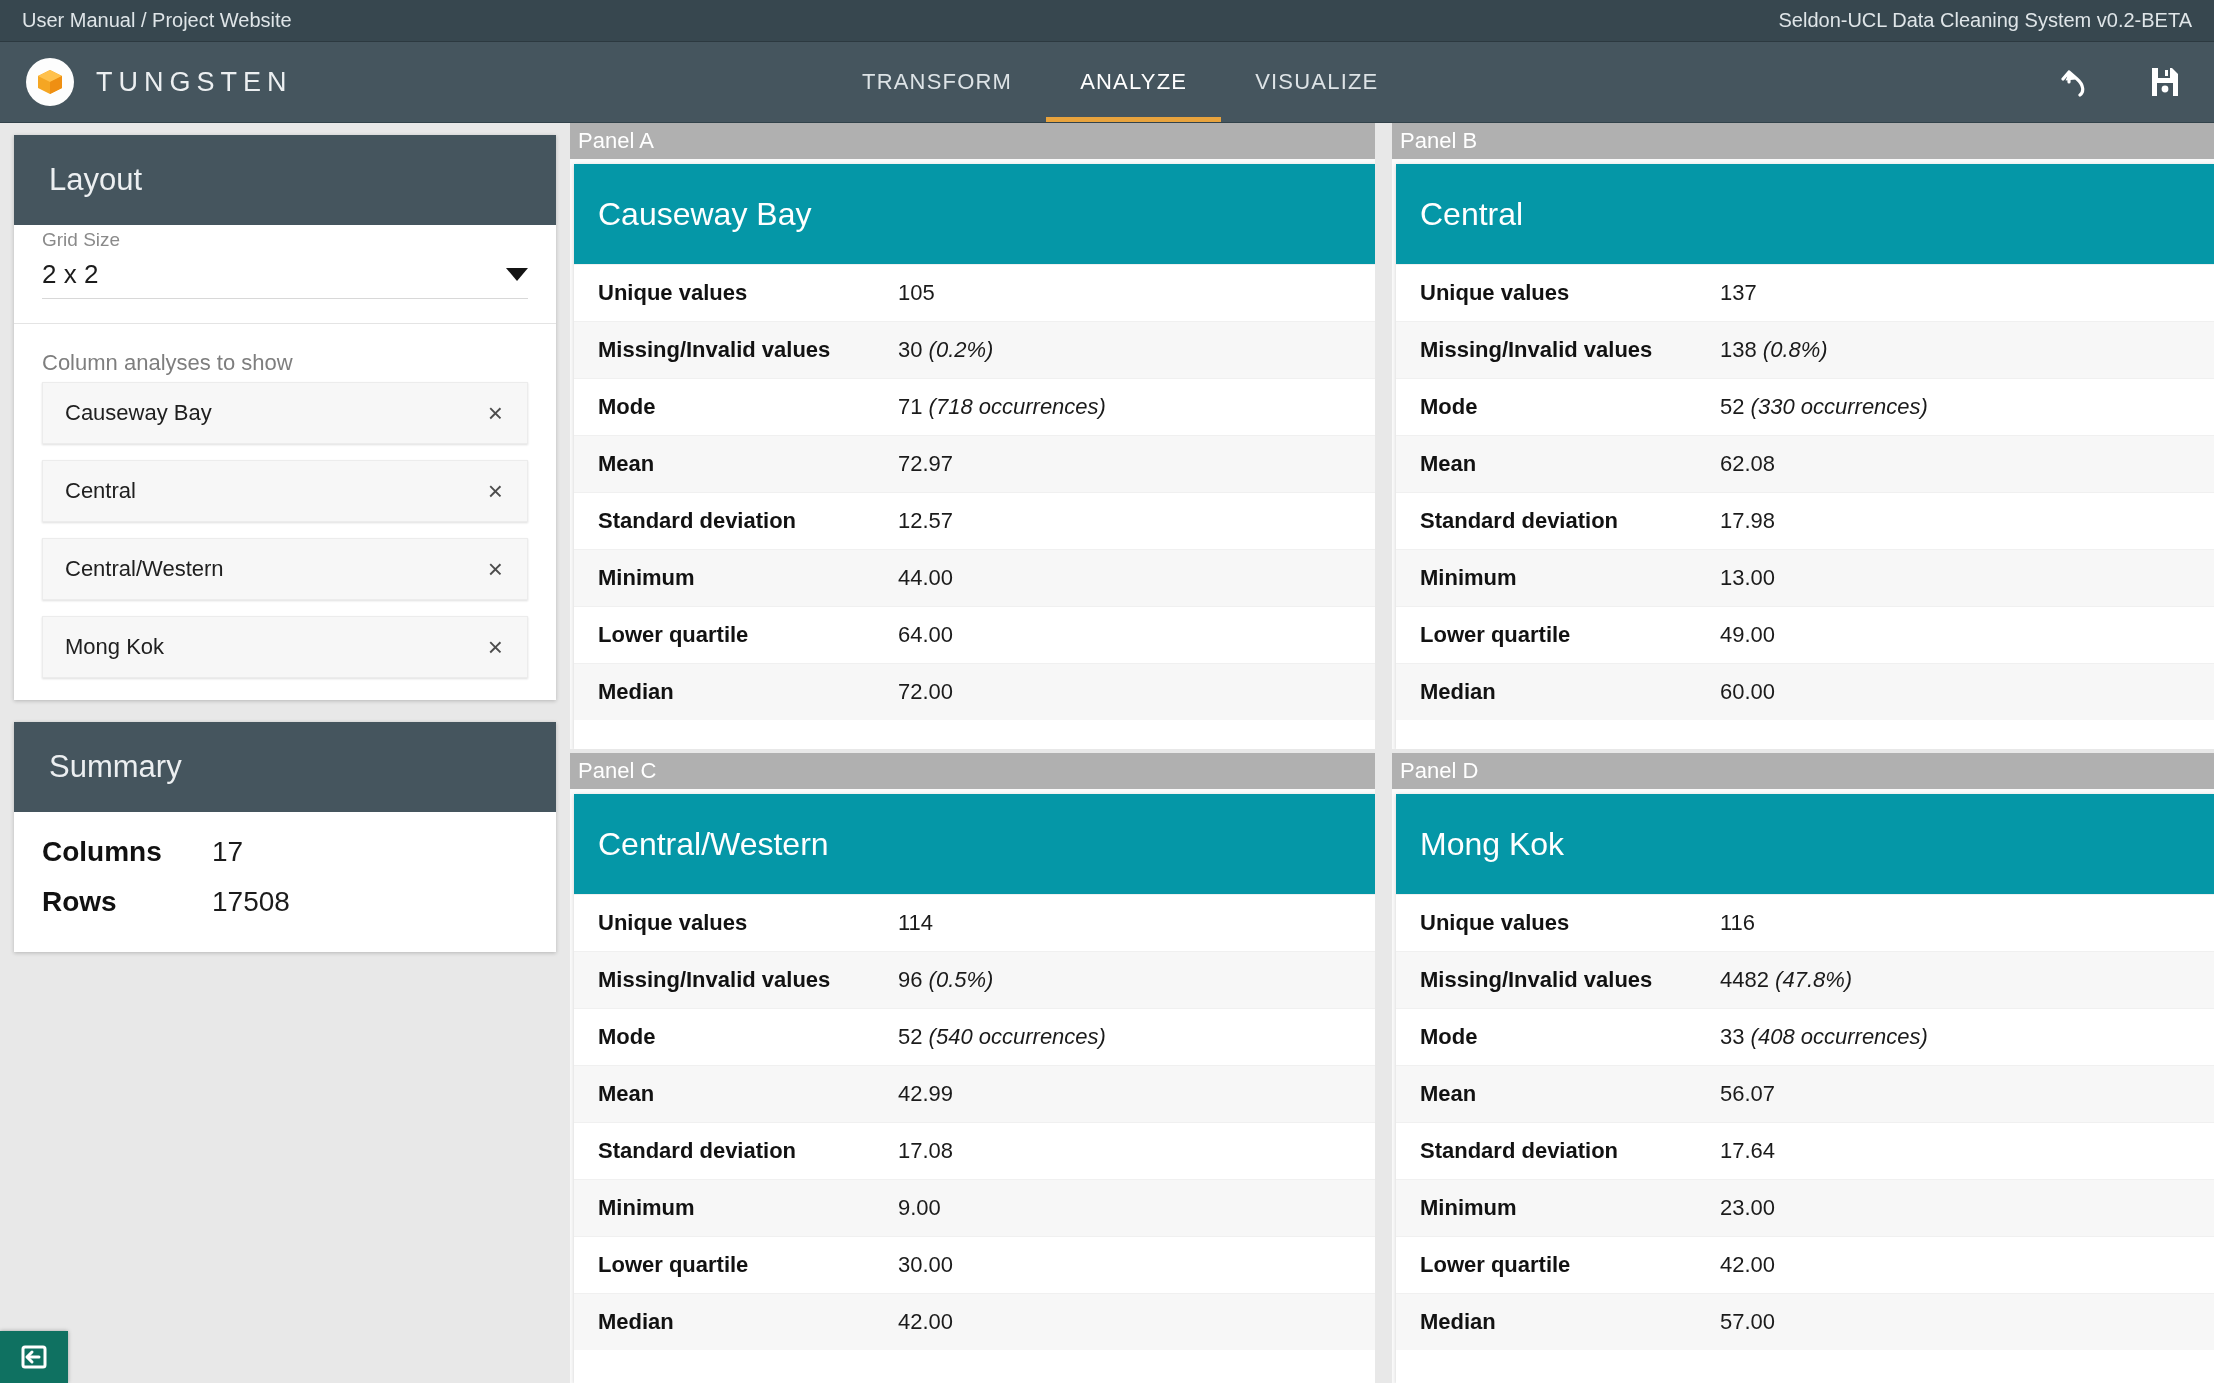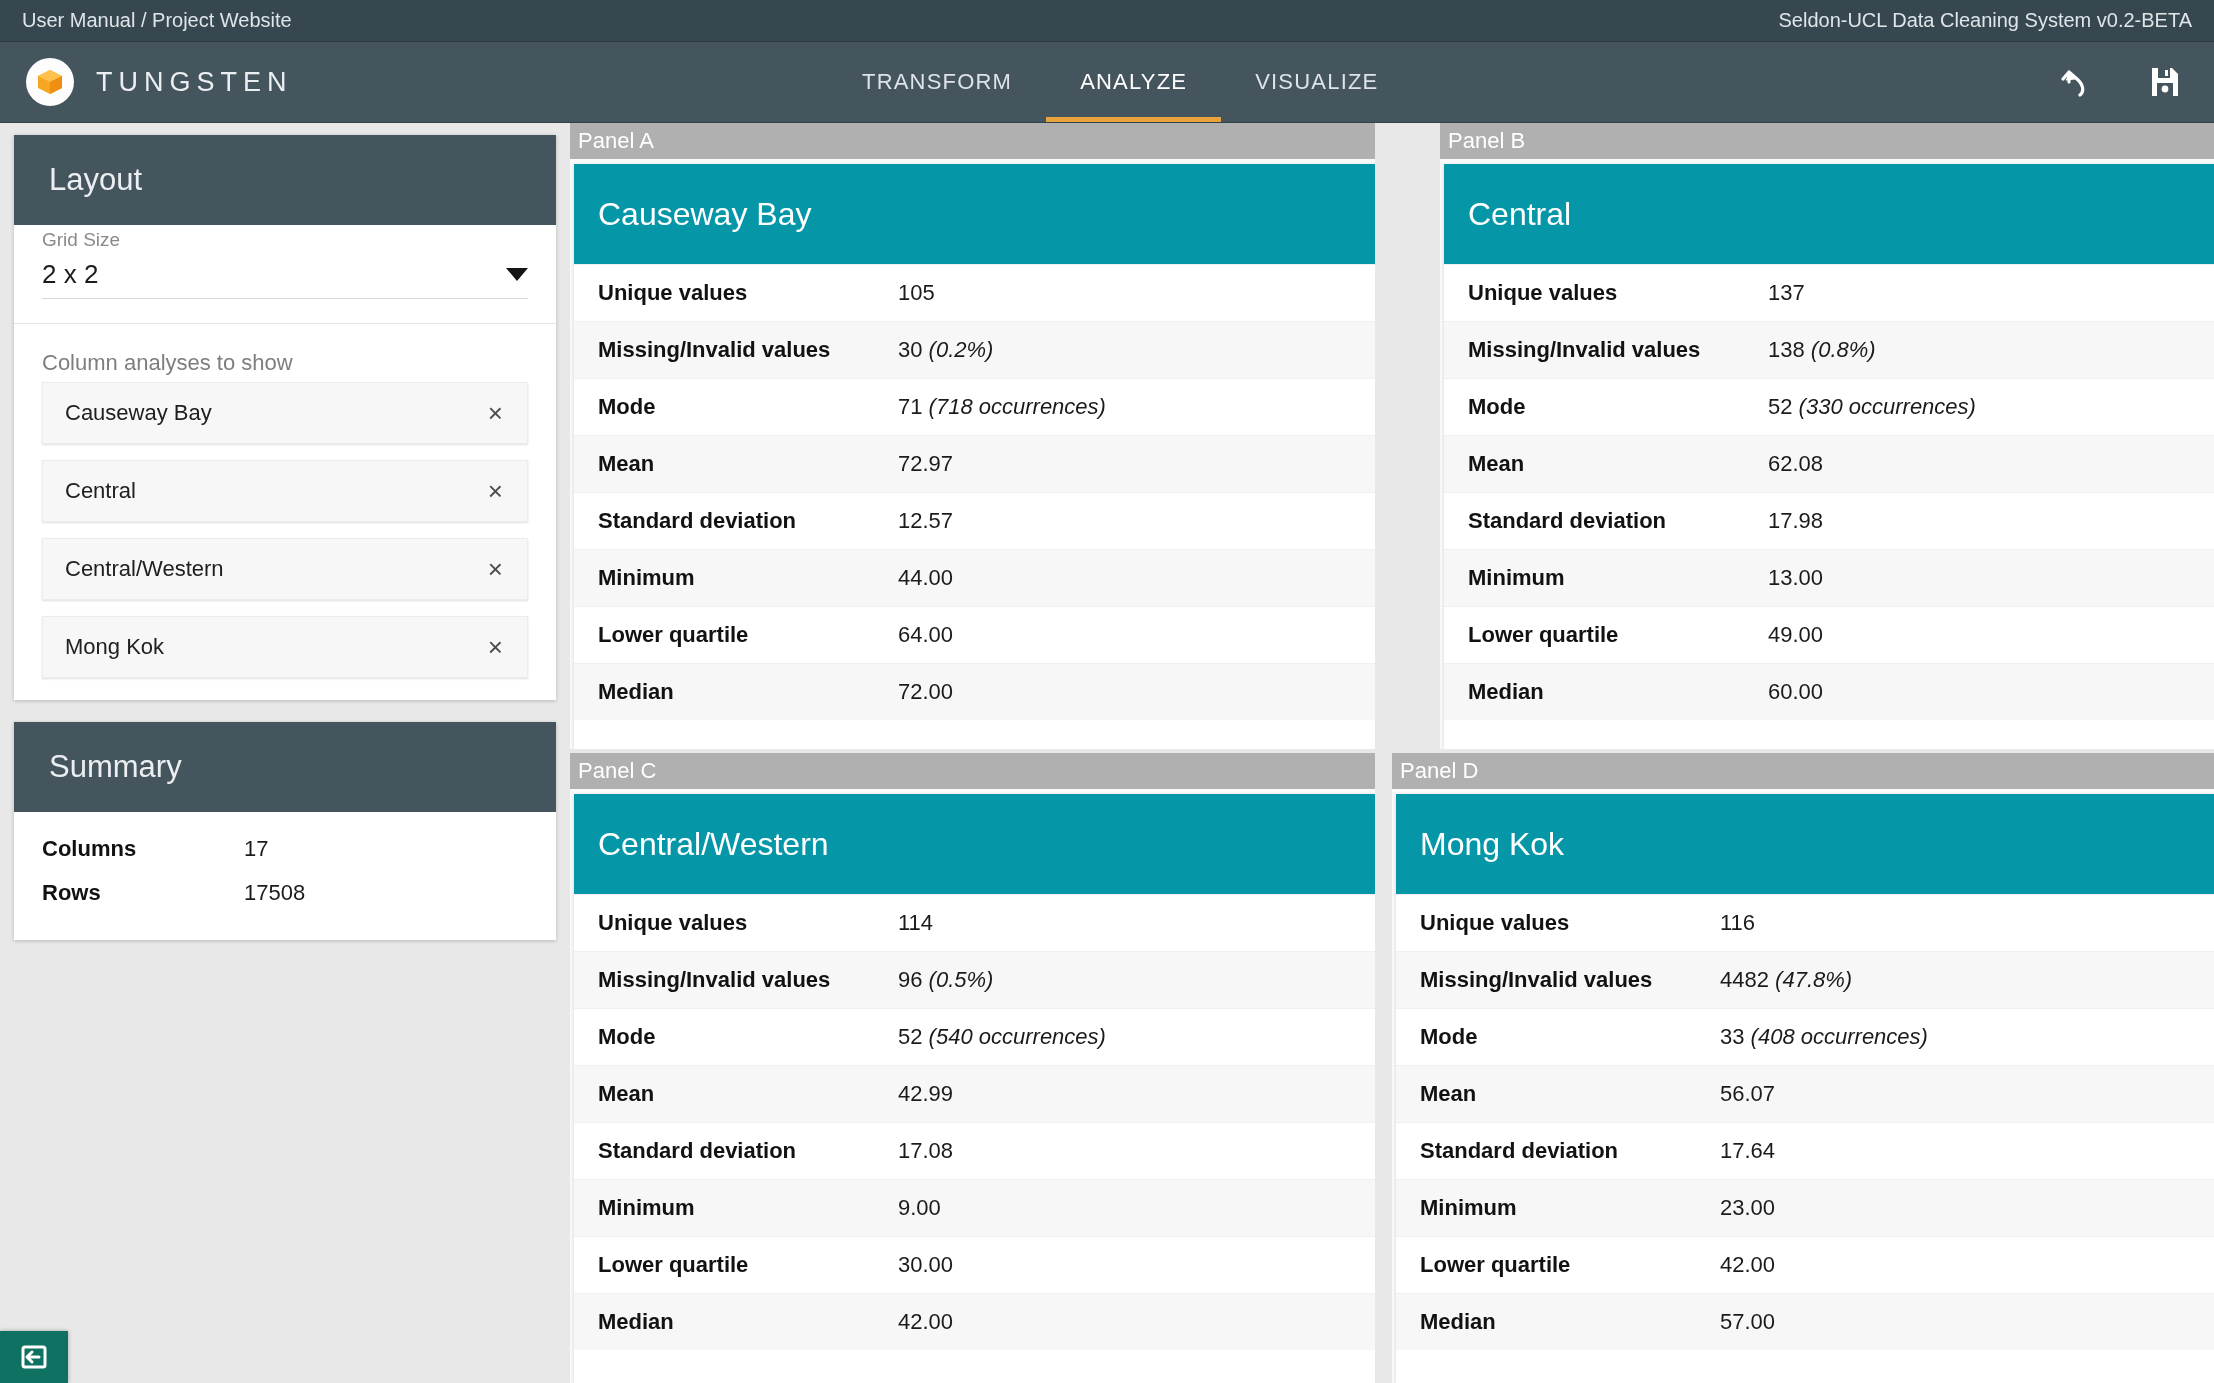--- a/index.html
+++ b/index.html
@@ -166,23 +166,22 @@
   .chip-x {
     color: #4d4d4d;
     font-size: 26px;
     line-height: 1;
     cursor: pointer;
     padding: 0 4px;
   }
   .summary-body { padding: 24px 28px 34px 28px; }
   .summary-row {
     display: flex;
-    font-size: 22px;
+    font-size: 28px;
     margin-bottom: 18px;
-    gap: 32px;
   }
   .summary-row:last-child { margin-bottom: 0; }
   .summary-key { font-weight: bold; color: #111; width: 170px; }
   .summary-val { color: #1b1b1b; }
 
   
   .panels {
     flex: 1 1 auto;
     display: grid;
     grid-template-columns: 1fr 1fr;
@@ -398,21 +397,21 @@
               <span class="stat-val"><span>64.00</span> <i></i></span>
             </div>
           <div class="stat-row even">
               <span class="stat-key">Median</span>
               <span class="stat-val"><span>72.00</span> <i></i></span>
             </div>
         </div>
       </div>
     </div>
 
-    <div class="panel" style="border-right:none;margin-left:48px;">
+    <div class="panel" style="border-right:none;">
       <div class="panel-bar">Panel B</div>
       <div class="panel-inner">
         <div class="stat-card">
           <div class="stat-title">Central</div>
           <div class="stat-row odd">
               <span class="stat-key">Unique values</span>
               <span class="stat-val"><span>137</span> <i></i></span>
             </div>
           <div class="stat-row even">
               <span class="stat-key">Missing/Invalid values</span>

